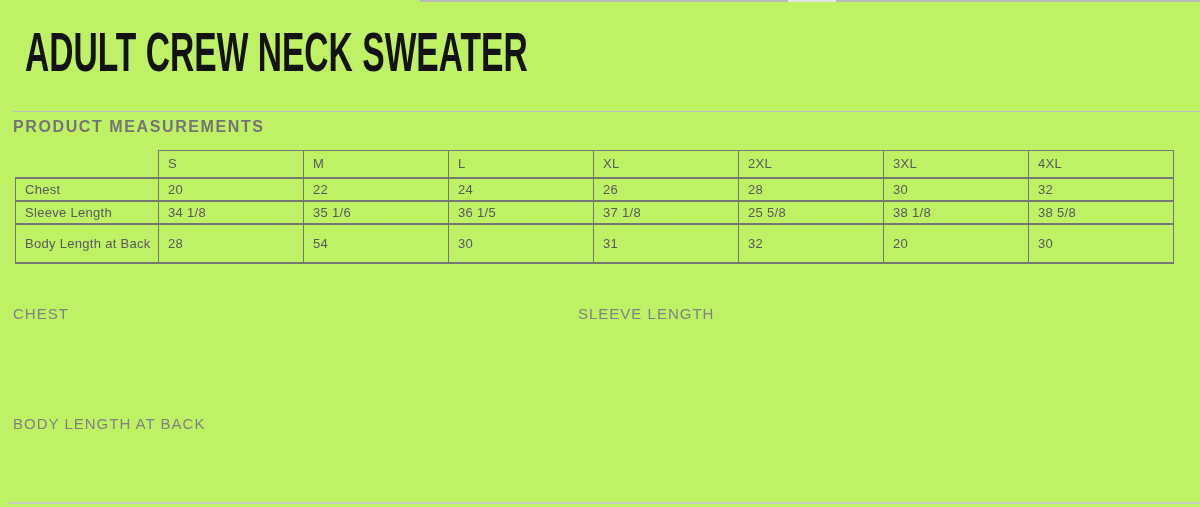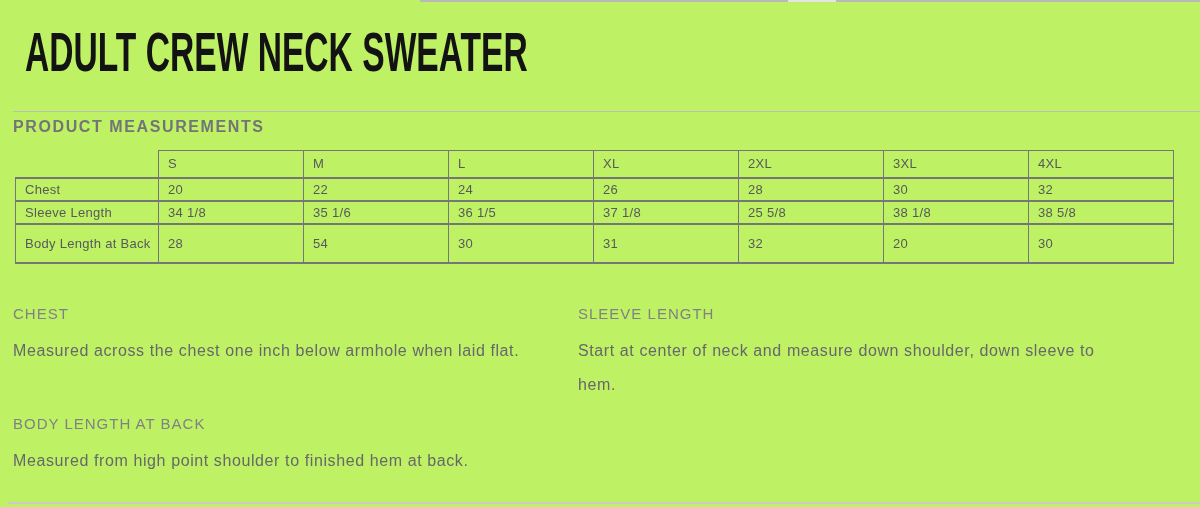--- a/index.html
+++ b/index.html
@@ -178,28 +178,25 @@
           <td>32</td>
           <td>20</td>
           <td>30</td>
         </tr>
       </tbody>
     </table>
   </div>
 
   <div class="def-block def-chest">
     <div class="def-heading">CHEST</div>
-    <div class="def-text">Measured across the chest one inch below armhole when laid flat.</div>
   </div>
 
   <div class="def-block def-sleeve">
     <div class="def-heading">SLEEVE LENGTH</div>
-    <div class="def-text">Start at center of neck and measure down shoulder, down sleeve to hem.</div>
   </div>
 
   <div class="def-block def-body">
     <div class="def-heading">BODY LENGTH AT BACK</div>
-    <div class="def-text">Measured from high point shoulder to finished hem at back.</div>
   </div>
 
   <div class="rule-bottom"></div>
 
 </div>
 
 </body></html>

